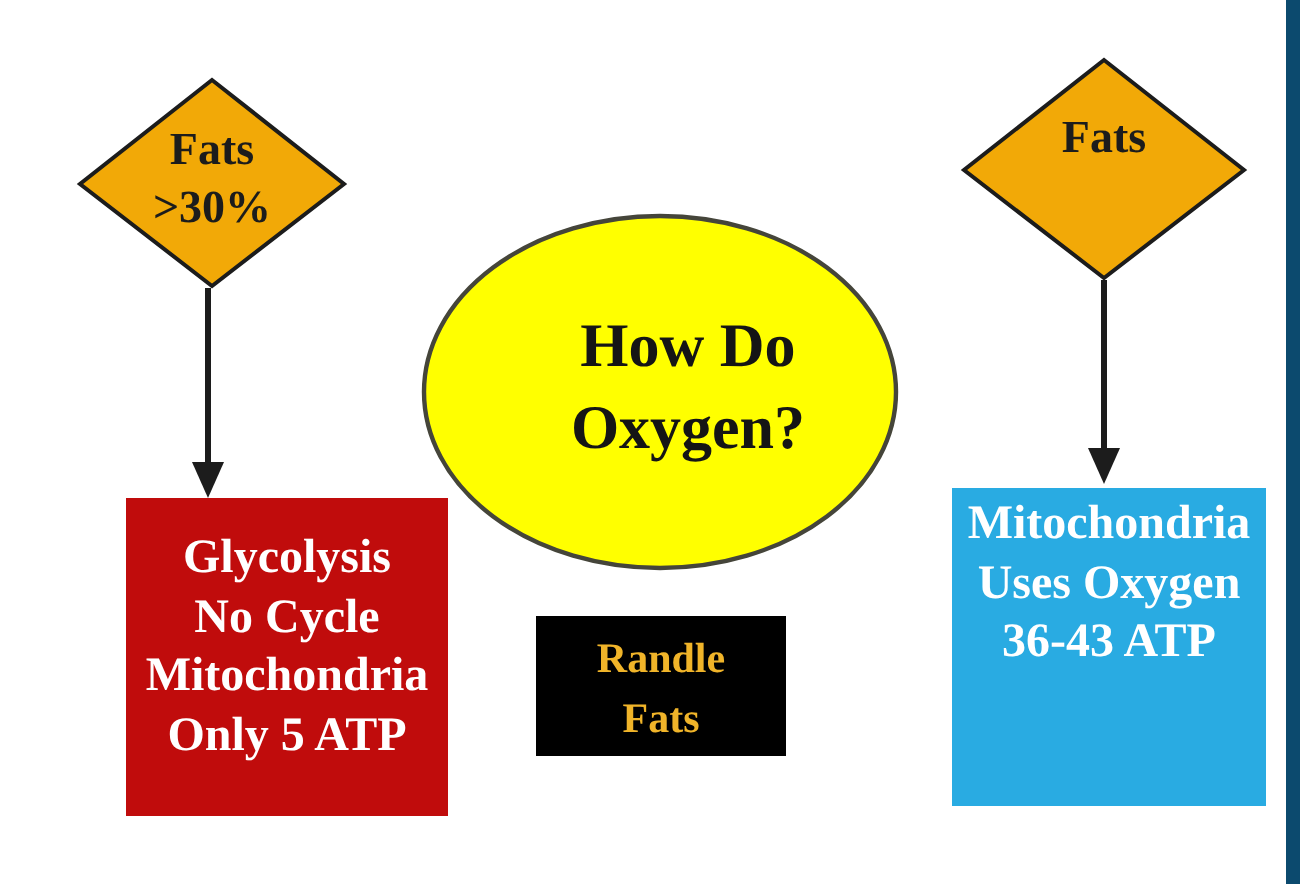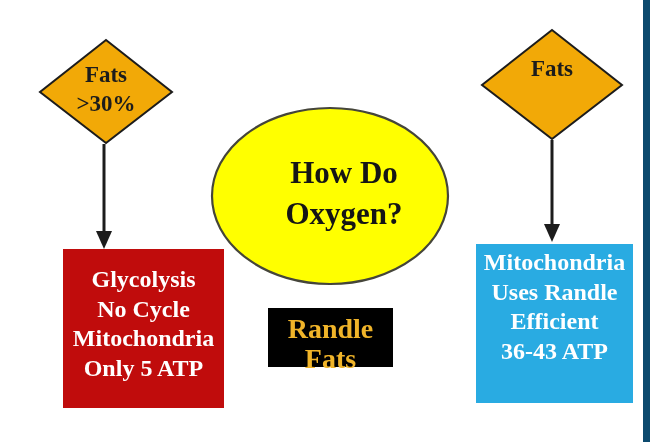--- a/index.html
+++ b/index.html
@@ -28,23 +28,23 @@
     left:27px;top:249px;width:161px;height:159px;
     background:var(--red);color:var(--white-text);
     font-size:24px;line-height:29.5px;padding-top:16px;margin-left:36px;
   }
   .blue-box{
     left:476px;top:244px;width:157px;height:159px;
     background:var(--blue);color:var(--white-text);
     font-size:24px;line-height:29.5px;padding-top:4px;
   }
   .black-box{
-    left:268px;top:308px;width:125px;height:59px;
+    left:268px;top:308px;width:125px;height:70px;
     background:var(--black);color:var(--gold-text);
-    font-size:28px;line-height:30px;padding-top:6px;
+    font-size:21px;line-height:30px;padding-top:6px;
   }
 </style>
 </head>
 <body>
 
 <div class="canvas">
 
   <svg class="shapes" viewBox="0 0 650 442" xmlns="http://www.w3.org/2000/svg">
     <polygon class="diamond" points="106,40 172,92 106,143 40,92"></polygon>
     <polygon class="diamond" points="552,30 622,85 552,139 482,85"></polygon>
@@ -80,18 +80,17 @@
     <div>Only 5 ATP</div>
   </div>
 
   <div class="box black-box">
     <div>Randle</div>
     <div>Fats</div>
   </div>
 
   <div class="box blue-box">
     <div>Mitochondria</div>
-    <div>Uses Randle</div>
-    <div>Efficient</div>
+    <div>Uses Oxygen</div>
     <div>36-43 ATP</div>
   </div>
 
 </div>
 
 </body></html>

